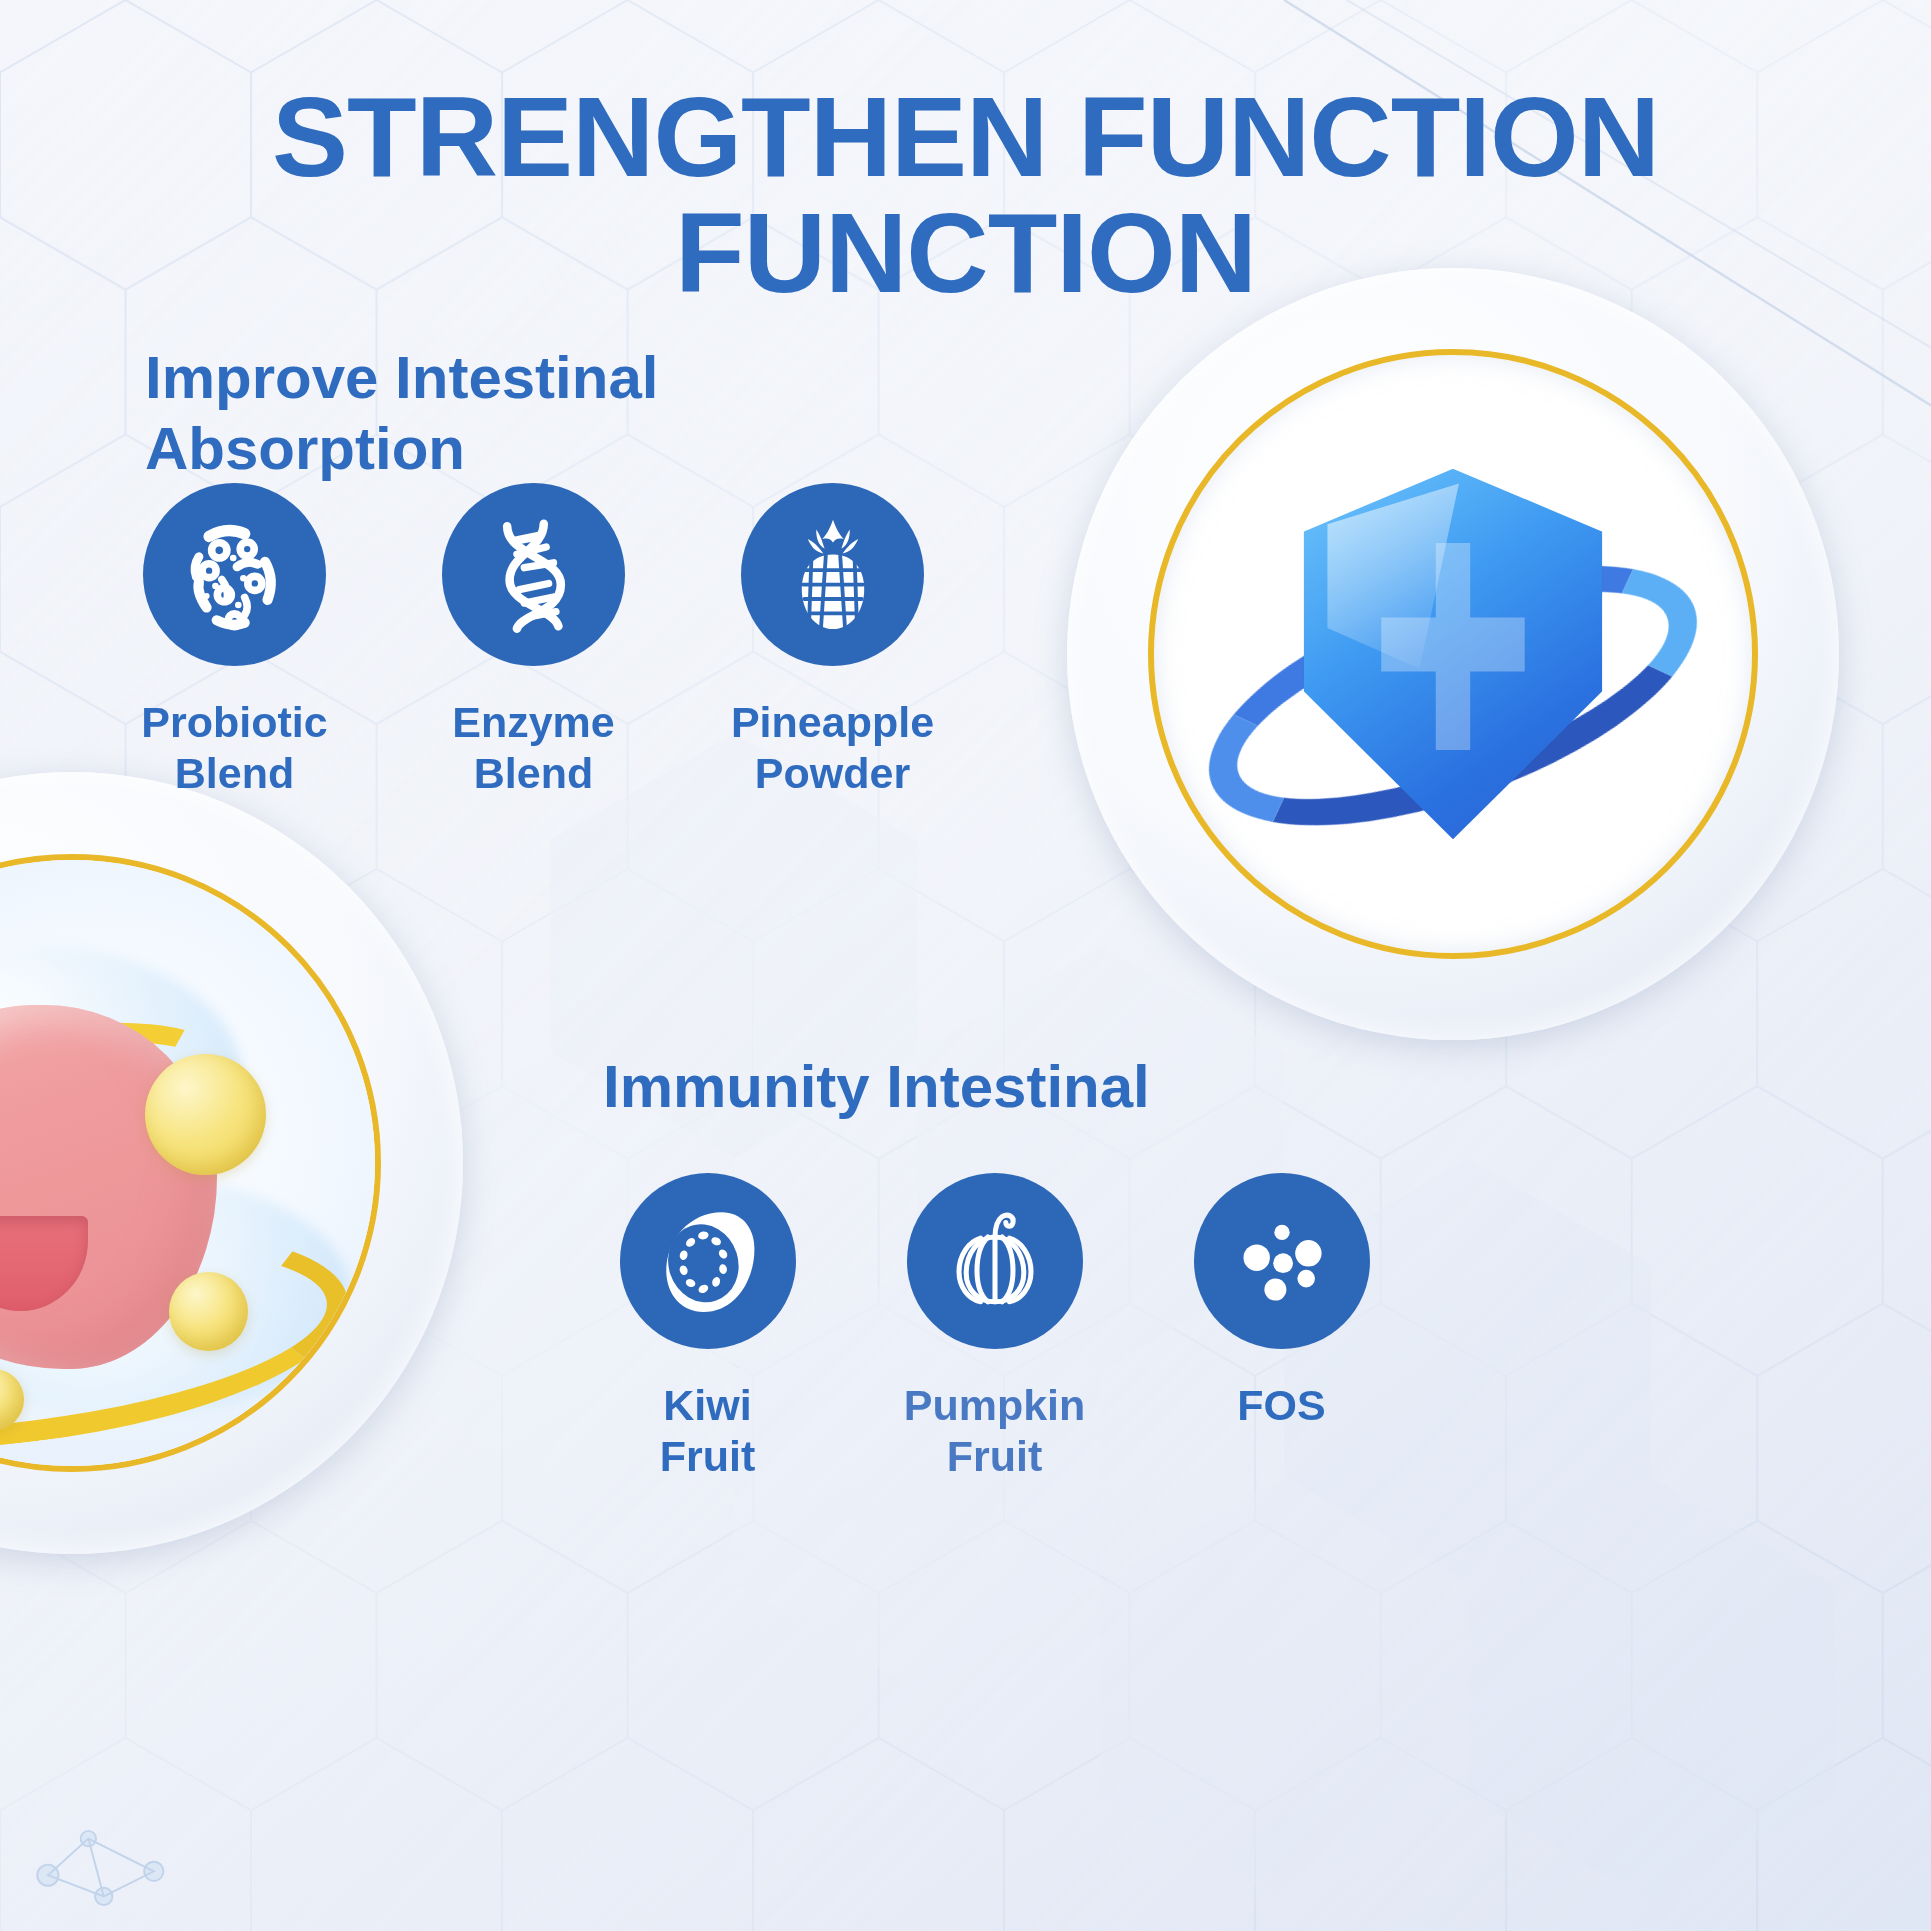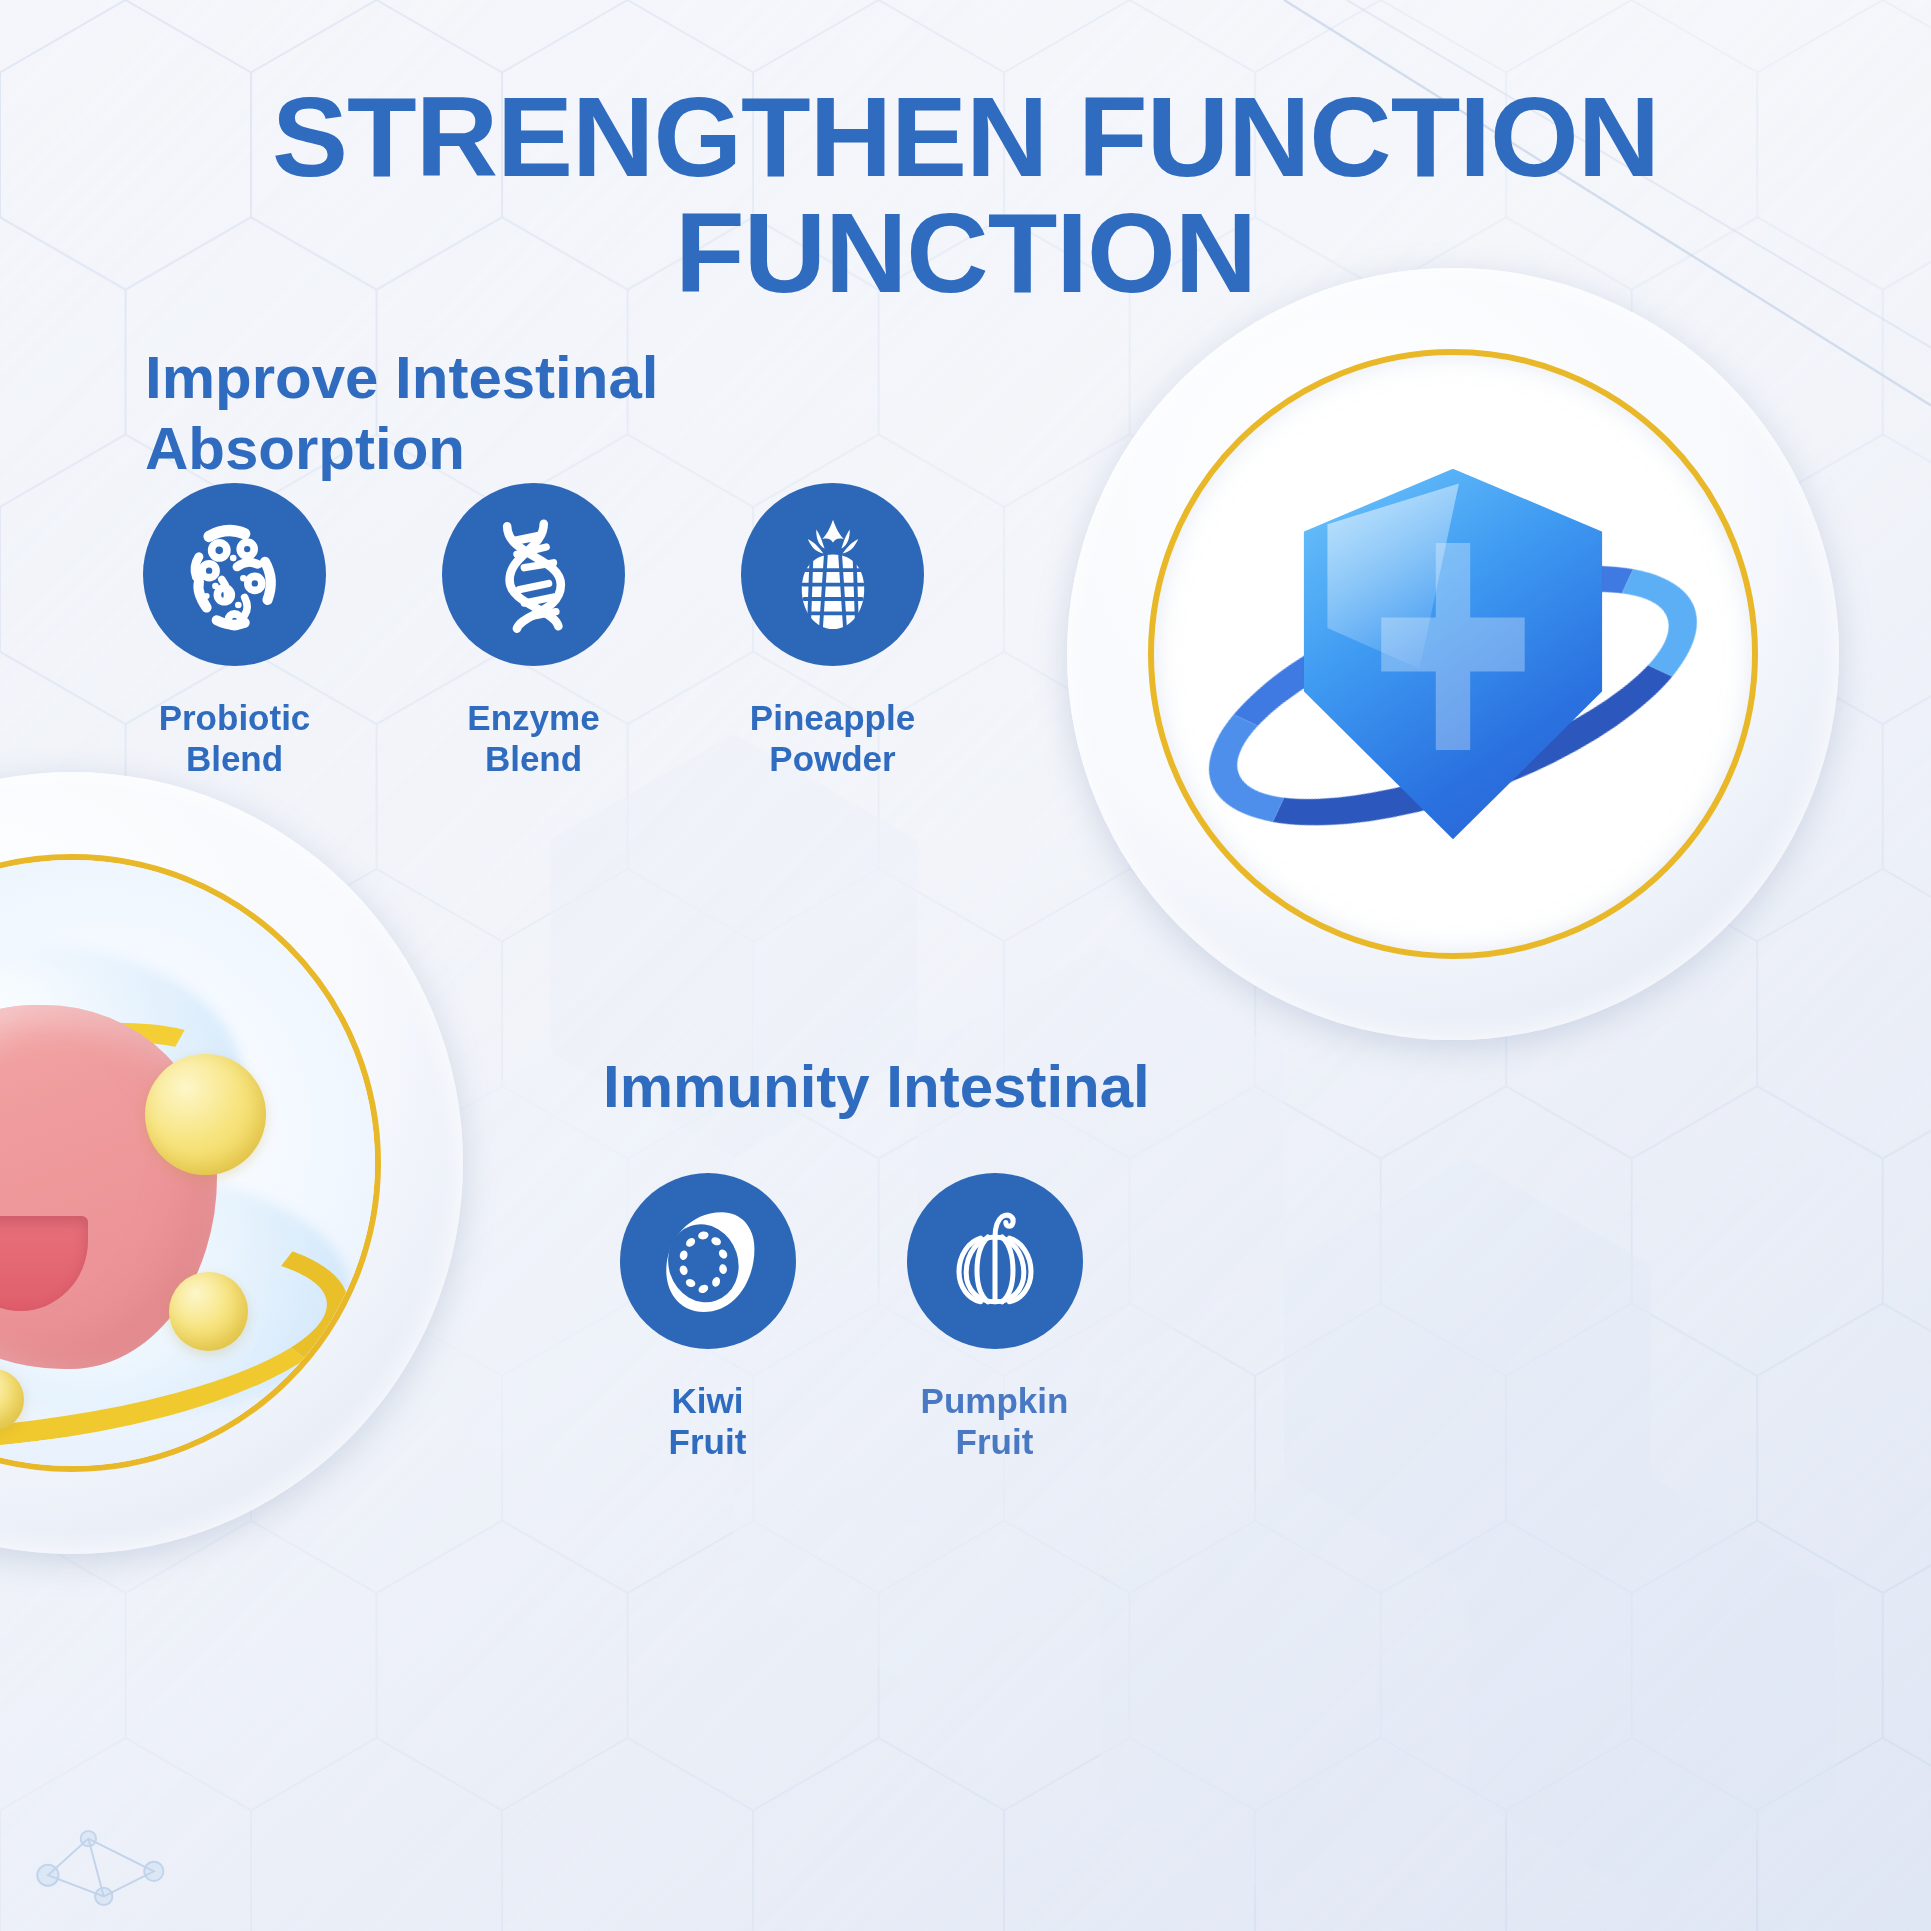--- a/index.html
+++ b/index.html
@@ -64,21 +64,21 @@
     flex:0 0 auto;
   }
   #row-immunity .icon-circle{ width:176px; height:176px; }
   .icon-circle svg{ display:block; }
 
   .icon-label{
     margin-top:31px;
     text-align:center;
     color:#2f6cbf;
     font-weight:bold;
-    font-size:35px;
+    font-size:43px;
     line-height:1.18;
     white-space:pre-line;
   }
   .icon-label.muted{ color:#4a79c4; font-weight:bold; }
 
   
   .medallion{
     position:absolute;
     border-radius:50%;
     z-index:4;
@@ -691,20 +691,33 @@
         <path d="M62 31 C72 34 80 45 80 59 C80 72 72 82 62 84"></path>
         <path d="M44 30 C38 36 35 47 35 58 C35 70 38 79 44 84"></path>
         <path d="M56 30 C62 36 65 47 65 58 C65 70 62 79 56 84"></path>
         <path d="M50 30 L50 84"></path>
       </svg>
     </div>
     <div class="icon-label muted">Pumpkin
 Fruit</div>
   </div>
 
+  <div class="icon-item">
+    <div class="icon-circle">
+      <svg width="110" height="110" viewBox="0 0 100 100" fill="#fff">
+        <circle cx="50" cy="24" r="7"></circle>
+        <circle cx="27" cy="47" r="12"></circle>
+        <circle cx="74" cy="43" r="12"></circle>
+        <circle cx="51" cy="52" r="9"></circle>
+        <circle cx="72" cy="66" r="8"></circle>
+        <circle cx="44" cy="76" r="10"></circle>
+      </svg>
+    </div>
+    <div class="icon-label">FOS</div>
+  </div>
 
 </div>
 
 <svg id="molecule" width="183" height="145" viewBox="0 0 190 150" fill="none" stroke="#9fbde0" stroke-width="2">
   <circle cx="30" cy="110" r="11" fill="#cfe0f3"></circle>
   <circle cx="88" cy="132" r="9" fill="#cfe0f3"></circle>
   <circle cx="72" cy="72" r="8" fill="#cfe0f3"></circle>
   <circle cx="140" cy="106" r="10" fill="#cfe0f3"></circle>
   <path d="M30 110 L72 72 L140 106 L88 132 Z"></path>
   <path d="M72 72 L88 132"></path>

